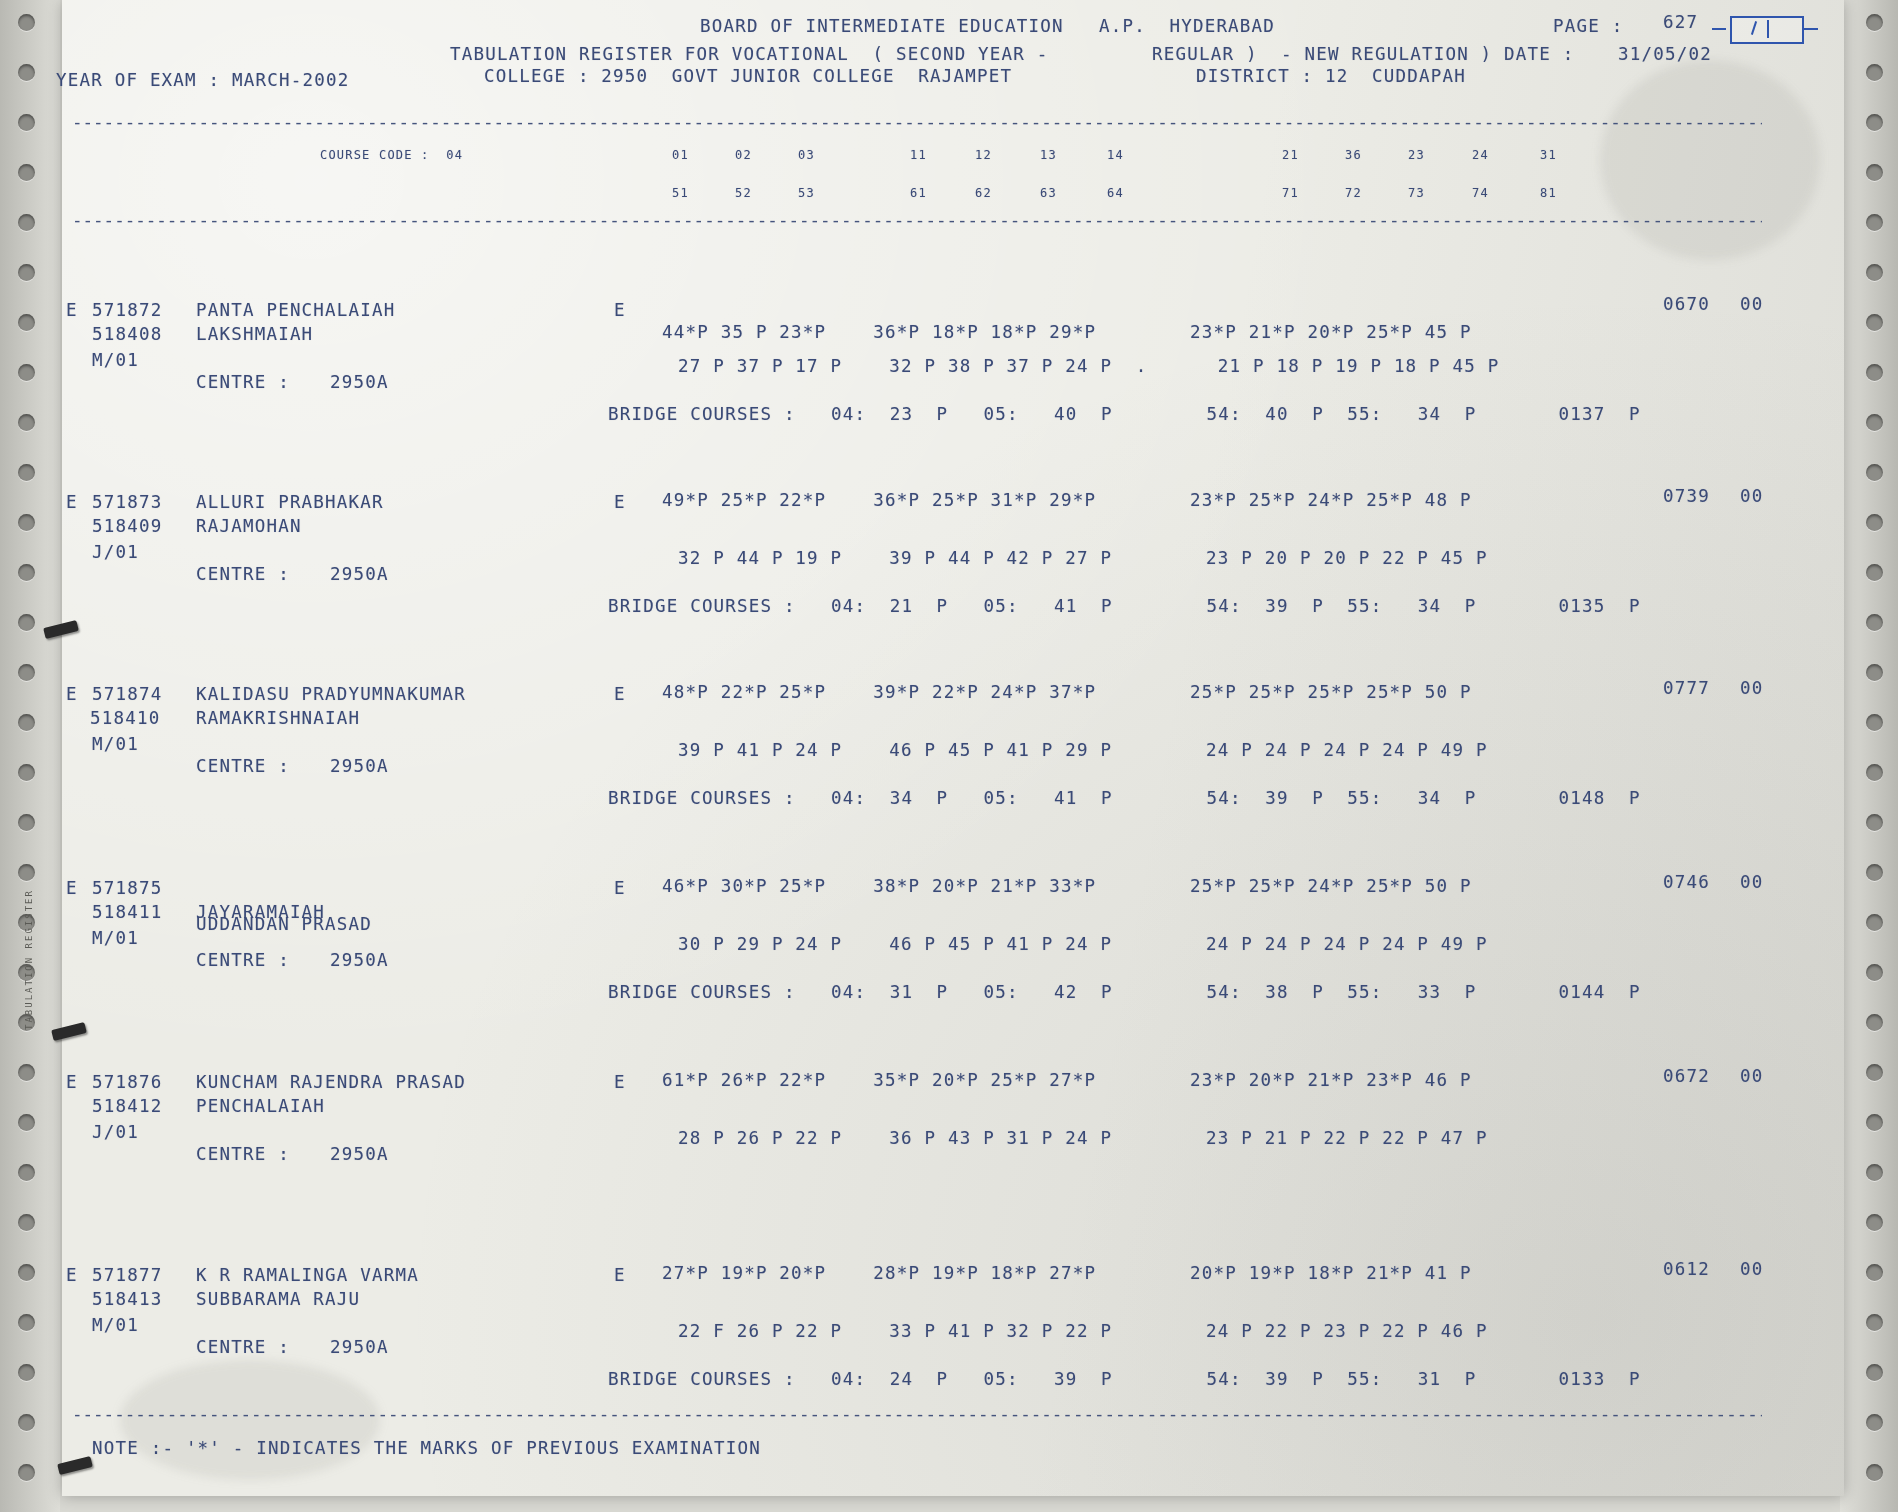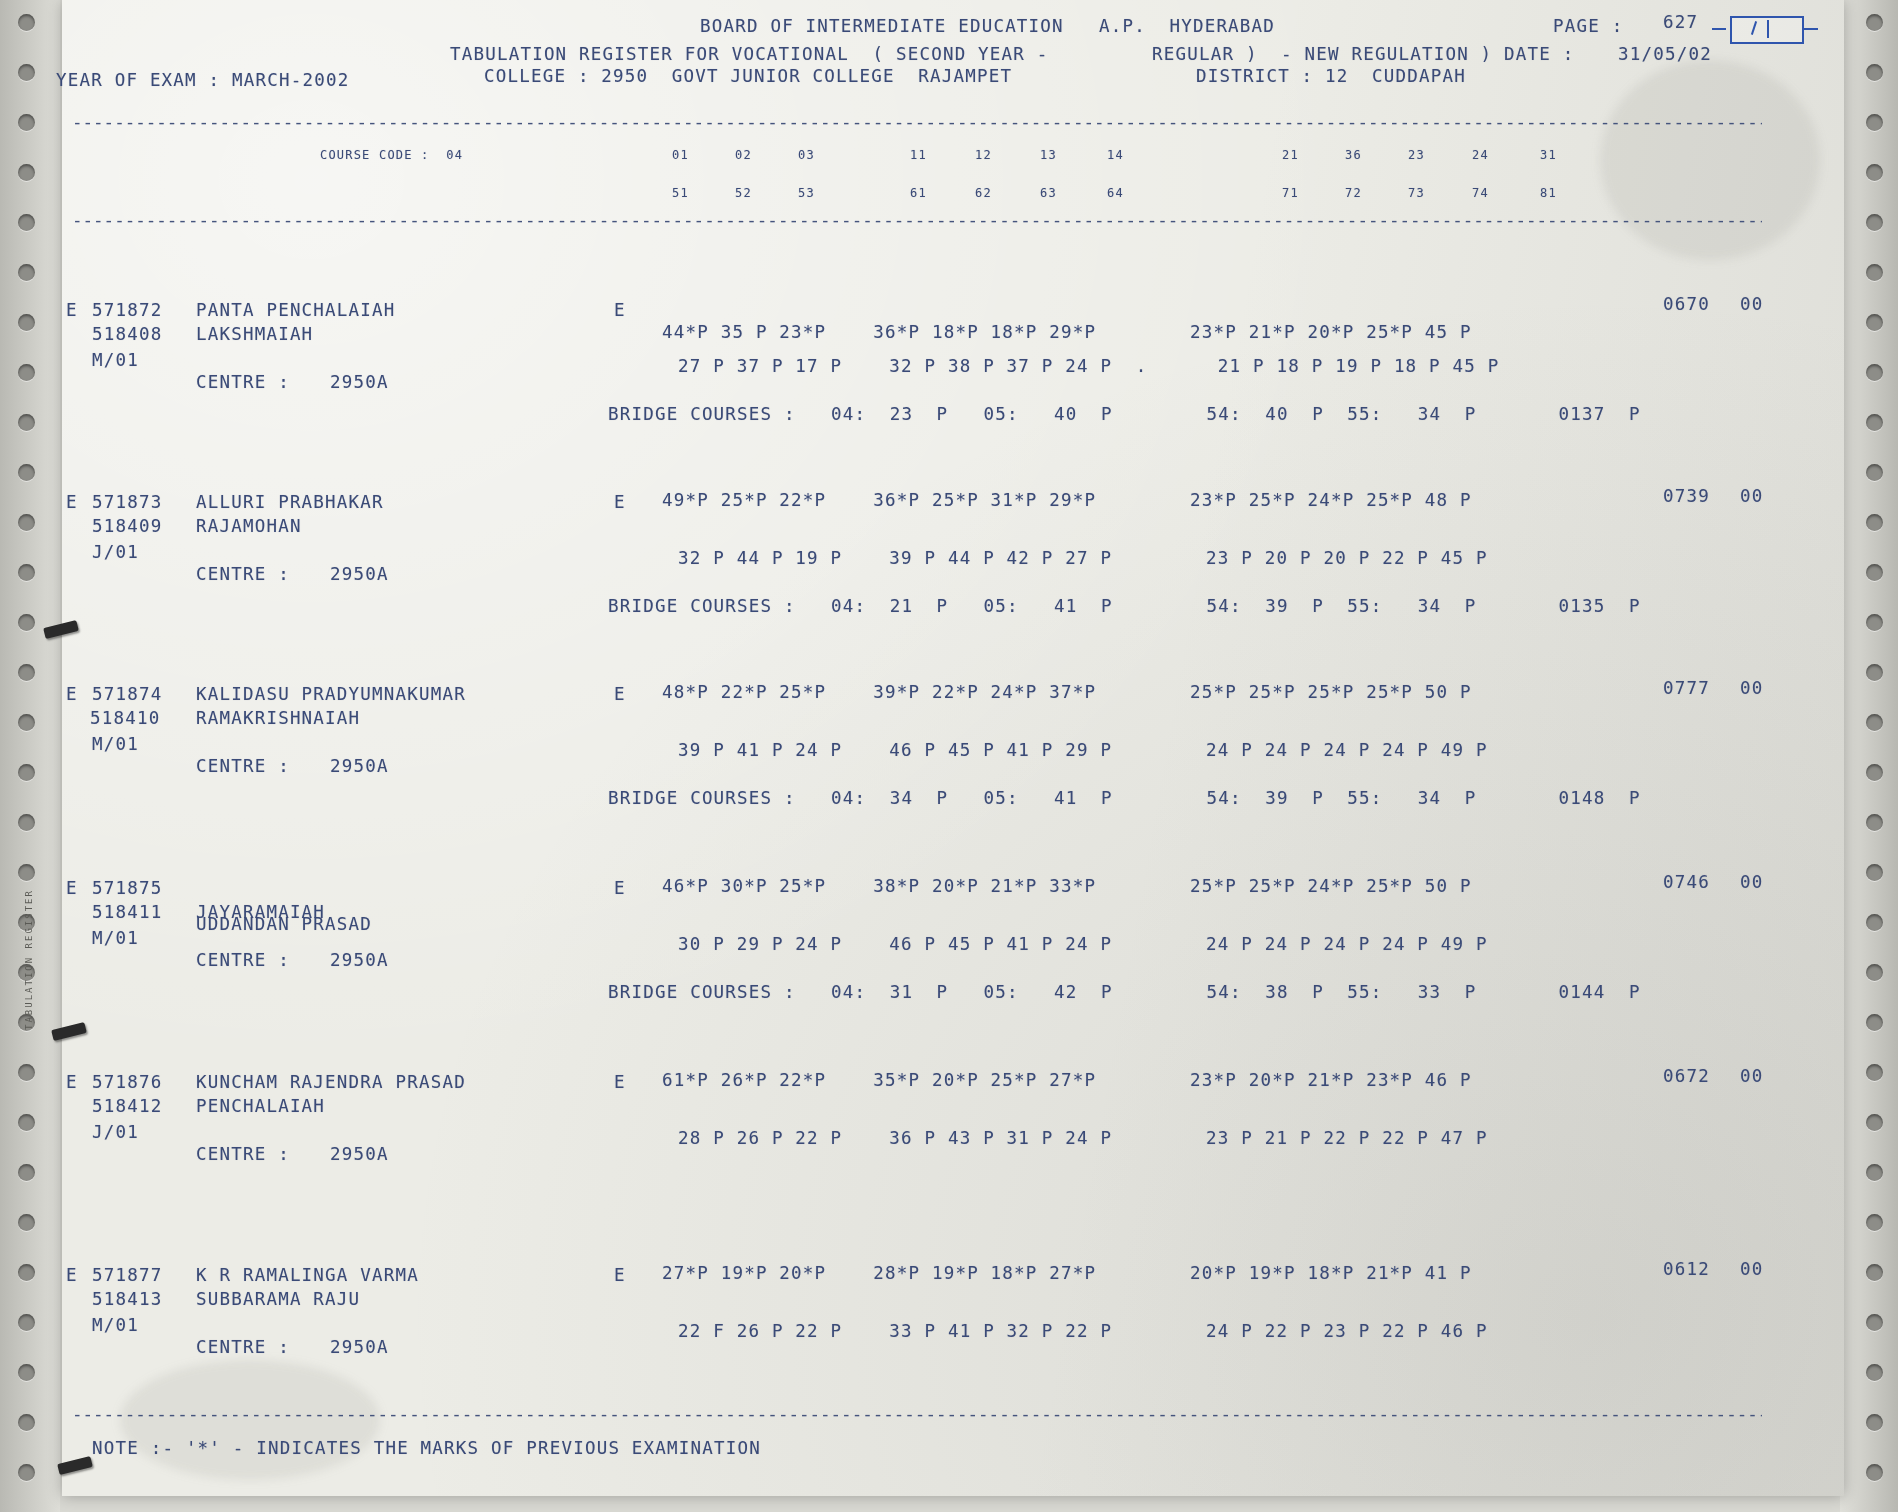--- a/index.html
+++ b/index.html
@@ -337,20 +337,21 @@
   <div class="txt row" style="left:196px; top:1265px;">K R RAMALINGA VARMA</div>
   <div class="txt row" style="left:196px; top:1289px;">SUBBARAMA RAJU</div>
   <div class="txt row" style="left:92px; top:1315px;">M/01</div>
   <div class="txt row" style="left:196px; top:1337px;">CENTRE :</div>
   <div class="txt row" style="left:330px; top:1337px;">2950A</div>
   <div class="txt row" style="left:614px; top:1265px;">E</div>
   <div class="txt row" style="left:662px; top:1263px;">27*P 19*P 20*P    28*P 19*P 18*P 27*P        20*P 19*P 18*P 21*P 41 P</div>
   <div class="txt row" style="left:1663px; top:1259px;">0612</div>
   <div class="txt row" style="left:1740px; top:1259px;">00</div>
   <div class="txt row" style="left:678px; top:1321px;text-align:center;">22 F 26 P 22 P    33 P 41 P 32 P 22 P        24 P 22 P 23 P 22 P 46 P</div>
+  <div class="txt row" style="left:608px; top:1369px;">BRIDGE COURSES :   04:  24  P   05:   39  P        54:  39  P  55:   31  P       0133  P</div>
 
   <div class="dash" style="left:72px; top:1404px; width:1690px;">---------------------------------------------------------------------------------------------------------------------------------------------------------------------</div>
 
   <div class="txt row" style="left:92px; top:1438px;">NOTE :- '*' - INDICATES THE MARKS OF PREVIOUS EXAMINATION</div>
 
   <div class="staple" style="left:44px; top:624px;"></div>
   <div class="staple" style="left:52px; top:1026px;"></div>
   <div class="staple" style="left:58px; top:1460px;"></div>
 
   <div class="sidelabel" style="left:24px; top:1030px;">TABULATION REGISTER</div>

